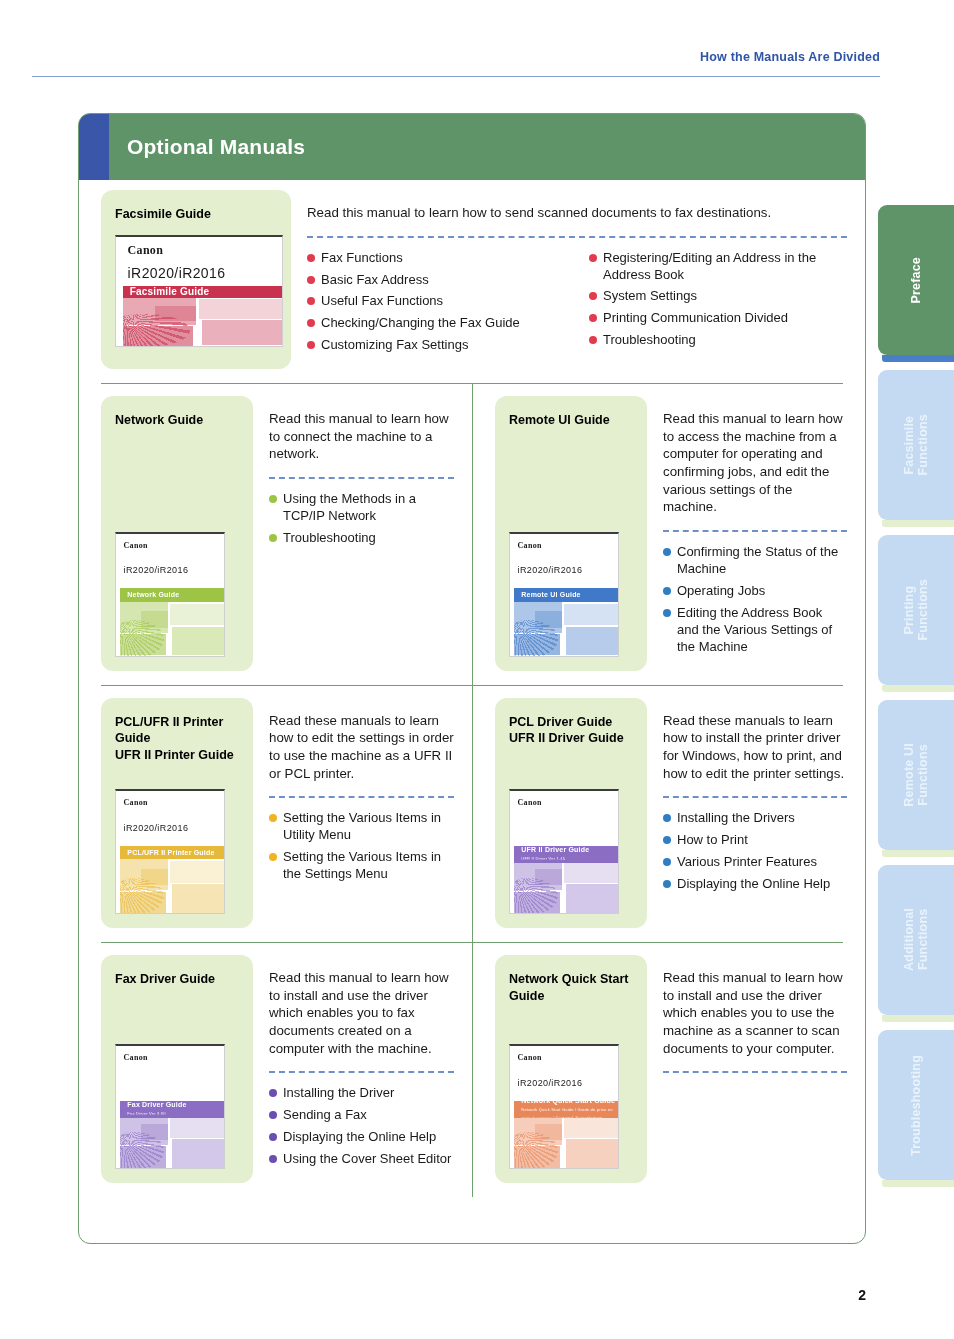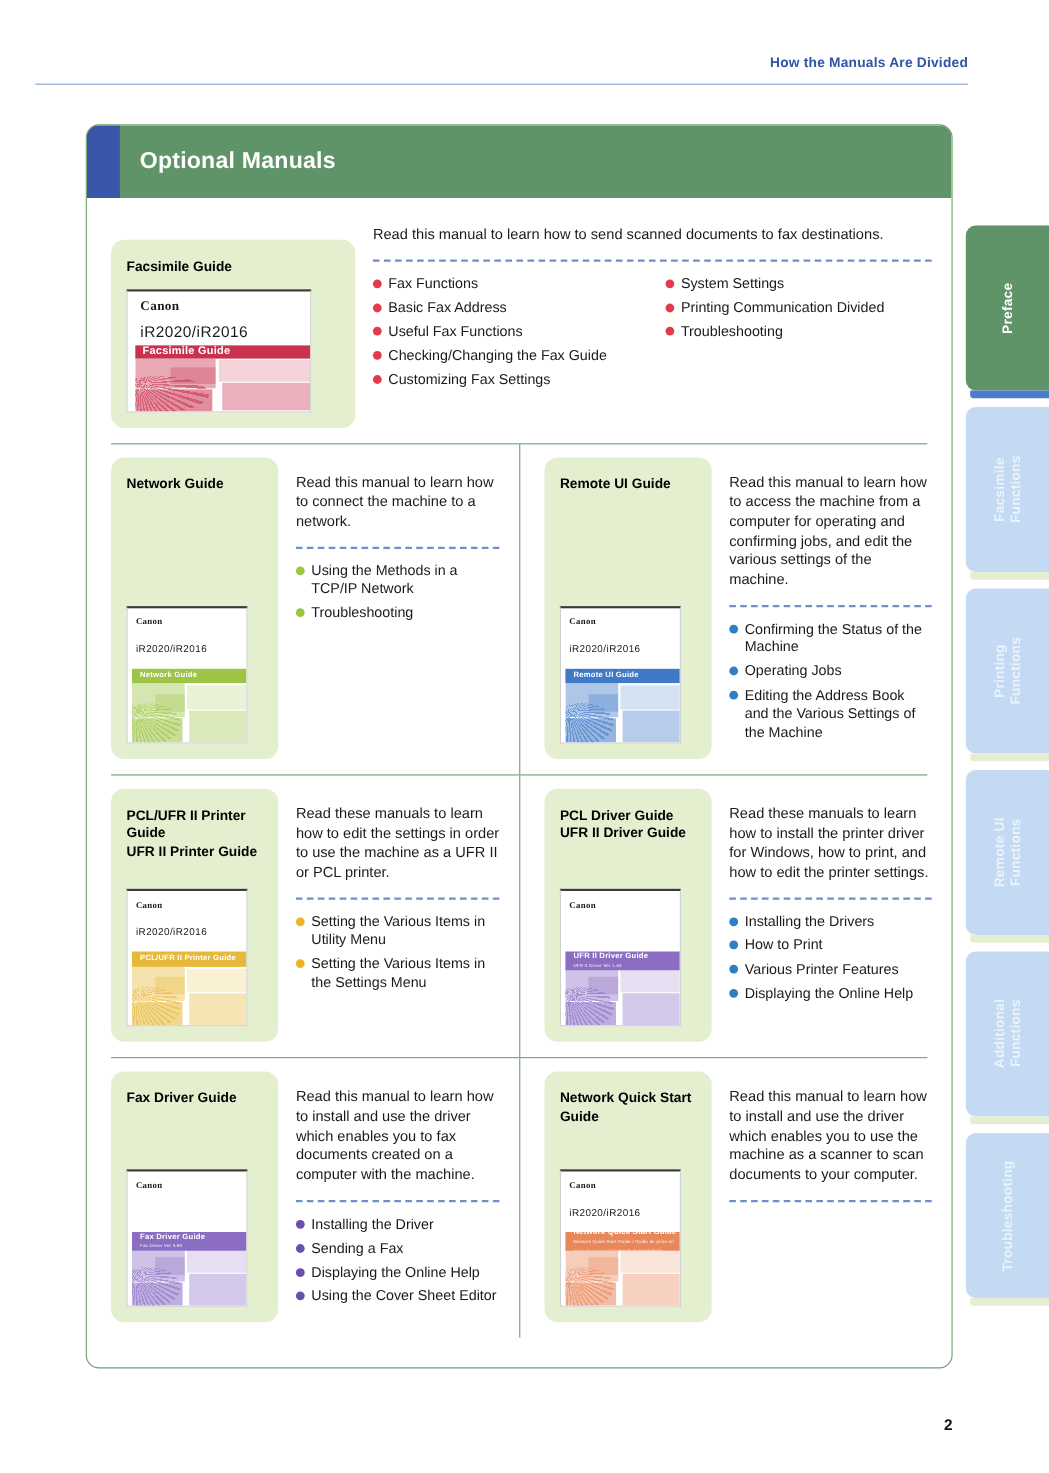--- a/index.html
+++ b/index.html
@@ -180,21 +180,21 @@
 
   <div class="panel">
 
     <div class="banner">
       <div class="banner-accent"></div>
       <div class="banner-title">Optional Manuals</div>
     </div>
 
     <div id="sections-host">
         <div class="section" style="padding:10px 0 14px 0;">
-          <div class="card" style="width:222px;margin-left:22px;margin-top:28px;">
+          <div class="card" style="width:190px;margin-left:22px;">
             <div class="card-title">Facsimile Guide</div>
             <div class="cover" style="width:168px;height:112px;">
               <div class="cv-canon" style="font-size:12px;">Canon</div>
               <div class="cv-model" style="font-size:14px;">iR2020/iR2016</div>
               <div class="cv-band" style="background:#c8324f;height:11%;">
                 <span style="font-size:10px;">Facsimile Guide</span>
               </div>
               <div class="cv-art">
                 <div class="blk" style="left:0%;top:0%;width:46%;height:58%;background:rgba(200,50,79,0.42);"></div>
                 <div class="blk" style="left:48%;top:4%;width:52%;height:40%;background:rgba(200,50,79,0.22);"></div>
@@ -210,20 +210,21 @@
             <div class="dashrule"></div>
             <div class="two-col">
               <ul class="blist" style="--bc:#e23b4e;">
                 <li>Fax Functions</li>
                 <li>Basic Fax Address</li>
                 <li>Useful Fax Functions</li>
                 <li>Checking/Changing the Fax Guide</li>
                 <li>Customizing Fax Settings</li>
               </ul>
               <ul class="blist" style="--bc:#e23b4e;">
+                <li>Registering/Editing an Address in the Address Book</li>
                 <li>System Settings</li>
                 <li>Printing Communication Divided</li>
                 <li>Troubleshooting</li>
               </ul>
             </div>
           </div>
         </div>
         <div class="sec-sep"></div>
         <div class="pair">
           <div class="half">

